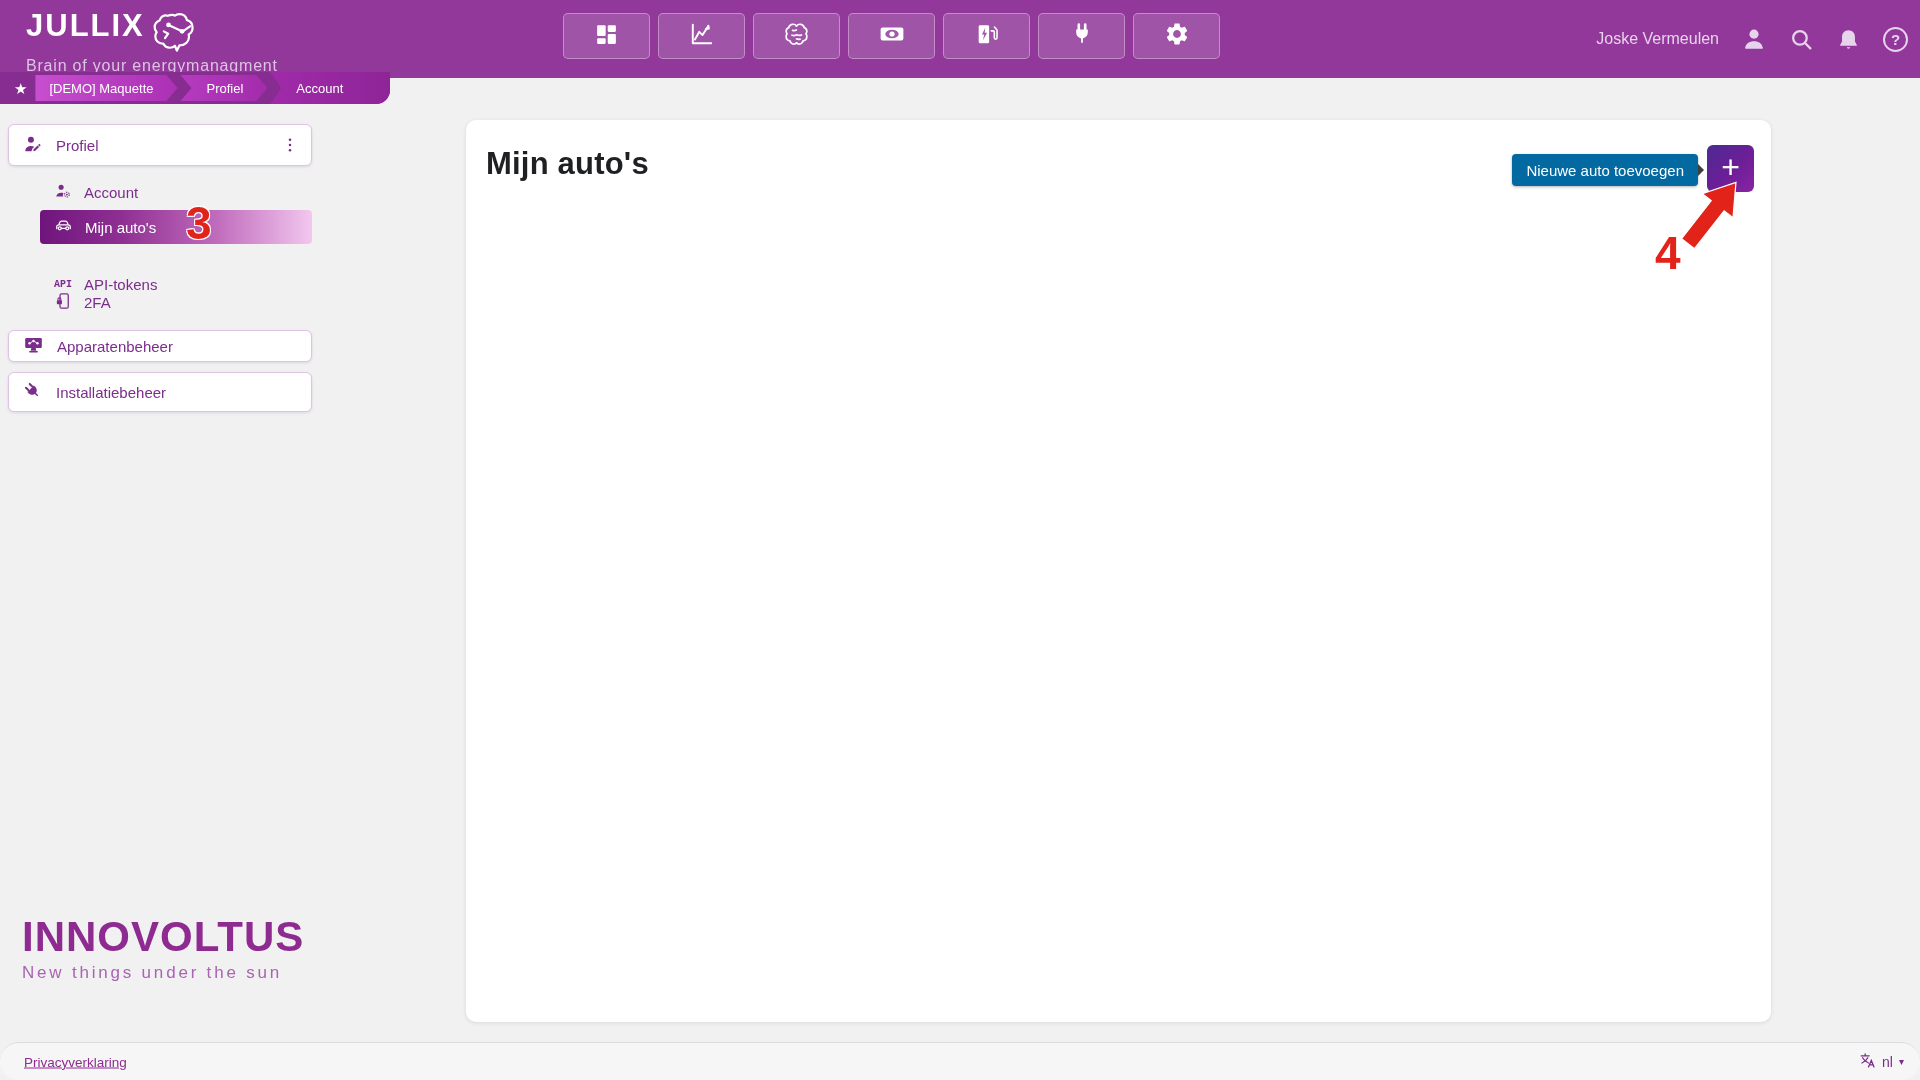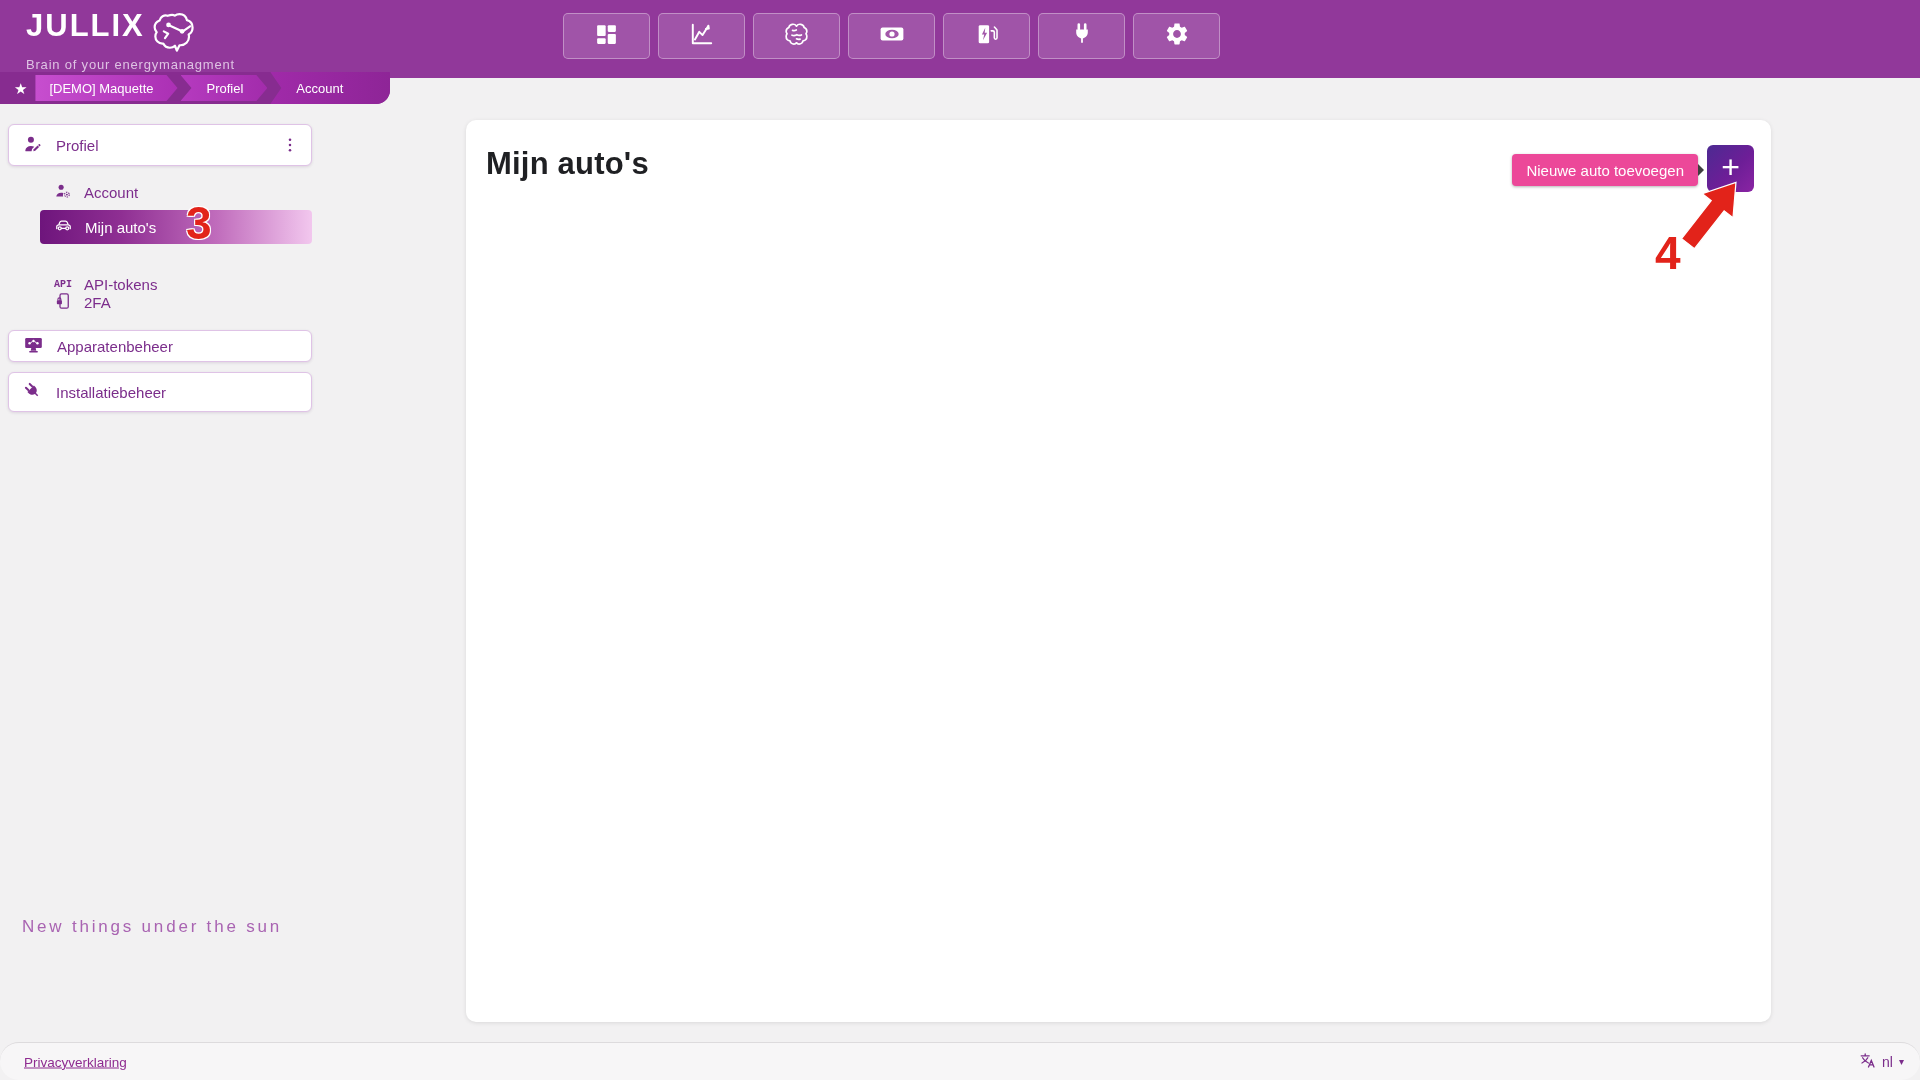--- a/index.html
+++ b/index.html
@@ -11,21 +11,21 @@
     overflow: hidden;
   }
   
   .header {
     position:absolute; top:0; left:0; width:1920px; height:78px;
     background:#91389a;
   }
   .logo { position:absolute; left:26px; top:8px; cursor:pointer; }
   .logo-row { display:flex; align-items:flex-start; gap:6px; }
   .logo-text { font-size:31px; font-weight:700; color:#fff; letter-spacing:2px; line-height:36px; }
-  .logo-tagline { font-size:13px; color:#dfc3e4; letter-spacing:.8px; margin-top:1px; }
+  .logo-tagline { font-size:16px; color:#dfc3e4; letter-spacing:.8px; margin-top:1px; }
   .toolbar { position:absolute; left:563px; top:13px; display:flex; gap:8px; }
   .tool-btn {
     width:87px; height:46px; border-radius:5px;
     background:rgba(255,255,255,.14);
     border:1px solid rgba(255,255,255,.35);
     display:flex; align-items:center; justify-content:center; cursor:pointer;
   }
   .user-area {
     position:absolute; right:12px; top:0; height:78px;
     display:flex; align-items:center; gap:22px; color:#e8d3ec;
@@ -101,21 +101,21 @@
   }
   .add-btn {
     position:absolute; top:25px; right:17px; width:47px; height:47px;
     border:none; border-radius:6px; cursor:pointer;
     background:linear-gradient(135deg,#4c2a92 0%,#6d1e97 55%,#8a24a3 100%);
     color:#fff; font-size:32px; font-weight:300; line-height:1;
     display:flex; align-items:center; justify-content:center; padding-bottom:3px;
   }
   .tooltip {
     position:absolute; top:34px; right:73px; height:32px;
-    background:#ec4899; color:#fff; font-size:15px;
+    background:#0369a1; color:#fff; font-size:15px;
     border-radius:4px; padding:0 14px; white-space:nowrap;
     display:flex; align-items:center;
     box-shadow:0 1px 3px rgba(0,0,0,.3);
   }
   .tooltip::after {
     content:""; position:absolute; right:-6px; top:50%; transform:translateY(-50%);
     border-top:6px solid transparent; border-bottom:6px solid transparent;
     border-left:6px solid #3f3f3f;
   }
   
@@ -224,20 +224,42 @@
     </div>
     <div class="tool-btn">
       <span>
         <svg width="26" height="26" viewBox="0 0 24 24" fill="#fff">
           <path fill-rule="evenodd" d="M19.14 12.94c.04-.3.06-.61.06-.94s-.02-.64-.07-.94l2.03-1.58c.18-.14.23-.41.12-.61l-1.92-3.32c-.12-.22-.37-.29-.59-.22l-2.39.96c-.5-.38-1.03-.7-1.62-.94l-.36-2.54c-.04-.24-.24-.41-.48-.41h-3.84c-.24 0-.43.17-.47.41l-.36 2.54c-.59.24-1.13.57-1.62.94l-2.39-.96c-.22-.08-.47 0-.59.22L2.74 8.87c-.12.21-.08.47.12.61l2.03 1.58c-.05.3-.09.63-.09.94s.02.64.07.94l-2.03 1.58c-.18.14-.23.41-.12.61l1.92 3.32c.12.22.37.29.59.22l2.39-.96c.5.38 1.03.7 1.62.94l.36 2.54c.05.24.24.41.48.41h3.84c.24 0 .44-.17.47-.41l.36-2.54c.59-.24 1.13-.56 1.62-.94l2.39.96c.22.08.47 0 .59-.22l1.92-3.32c.12-.22.07-.47-.12-.61zM12 15.6c-1.98 0-3.6-1.62-3.6-3.6s1.62-3.6 3.6-3.6 3.6 1.62 3.6 3.6-1.62 3.6-3.6 3.6z"></path>
         </svg>
       </span>
     </div>
   </div>
 
+  <div class="user-area">
+    <span class="user-name">Joske Vermeulen</span>
+    <span class="hicon">
+      <svg width="26" height="26" viewBox="0 0 24 24" fill="#e8d3ec">
+        <circle cx="12" cy="7.5" r="4.2"></circle>
+        <path d="M3.8 20.4c.5-4 3.9-6.4 8.2-6.4s7.7 2.4 8.2 6.4c0 .3-.2.6-.6.6H4.4c-.4 0-.6-.3-.6-.6z"></path>
+      </svg>
+    </span>
+    <span class="hicon">
+      <svg width="25" height="25" viewBox="0 0 24 24" fill="none" stroke="#e8d3ec" stroke-width="2.2" stroke-linecap="round">
+        <circle cx="10.5" cy="10.5" r="6.5"></circle>
+          <path d="M15.6 15.6l4.9 4.9"></path>
+      </svg>
+    </span>
+    <span class="hicon">
+      <svg width="25" height="25" viewBox="0 0 24 24" fill="#e8d3ec">
+        <path d="M12 3c-3.6 0-6.2 2.7-6.2 6.3v4.6L4 17.2v.8h16v-.8l-1.8-3.3V9.3C18.2 5.7 15.6 3 12 3z"></path>
+        <path d="M10.2 19.5a1.9 1.9 0 0 0 3.6 0z"></path>
+      </svg>
+    </span>
+    <span class="round-help">?</span>
+  </div>
 </div>
 
 <div class="crumb-bar">
   <span class="crumb-star">★</span>
   <span class="crumb-seg seg1">[DEMO] Maquette</span>
   <span class="crumb-seg seg2">Profiel</span>
   <span class="crumb-seg seg3">Account</span>
 </div>
 
 <div class="side-card card-profile">
@@ -335,20 +357,21 @@
 
 <span class="anno-num anno-3">3</span>
 <span class="anno-num anno-4">4</span>
 <svg class="anno-arrow" width="86" height="86" viewBox="0 0 84 84">
   <g transform="rotate(38 42 42)">
     <polygon points="42,4 61,33 50,33 50,80 34,80 34,33 23,33" fill="#e2231a" stroke="#fff" stroke-width="1.2"></polygon>
   </g>
 </svg>
 
 <div class="brand">
+  <div class="brand-name">INNOVOLTUS</div>
   <div class="brand-slogan">New things under the sun</div>
 </div>
 
 <div class="footer">
   <a class="privacy-link">Privacyverklaring</a>
   <div class="lang-select">
     <span>
       <svg width="17" height="17" viewBox="0 0 17 17" fill="none" stroke="#7b2d8b" stroke-width="1.3" stroke-linecap="round">
         <path d="M2.2 3.8h8M6.2 2v1.8"></path>
         <path d="M3.6 5.8c1.3 2.4 3.5 4.3 5.8 5.2"></path>

